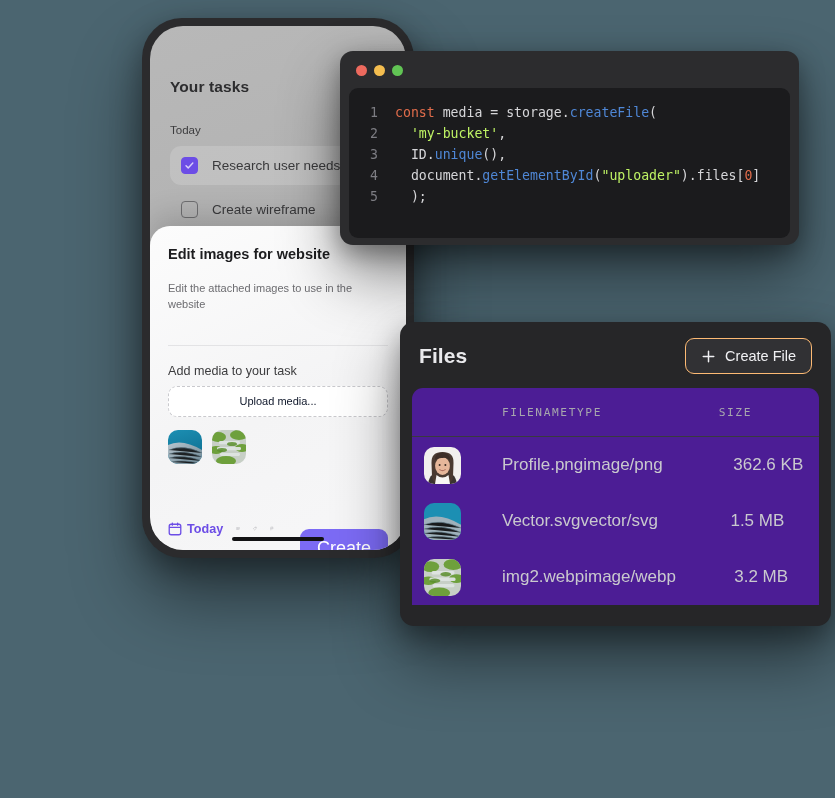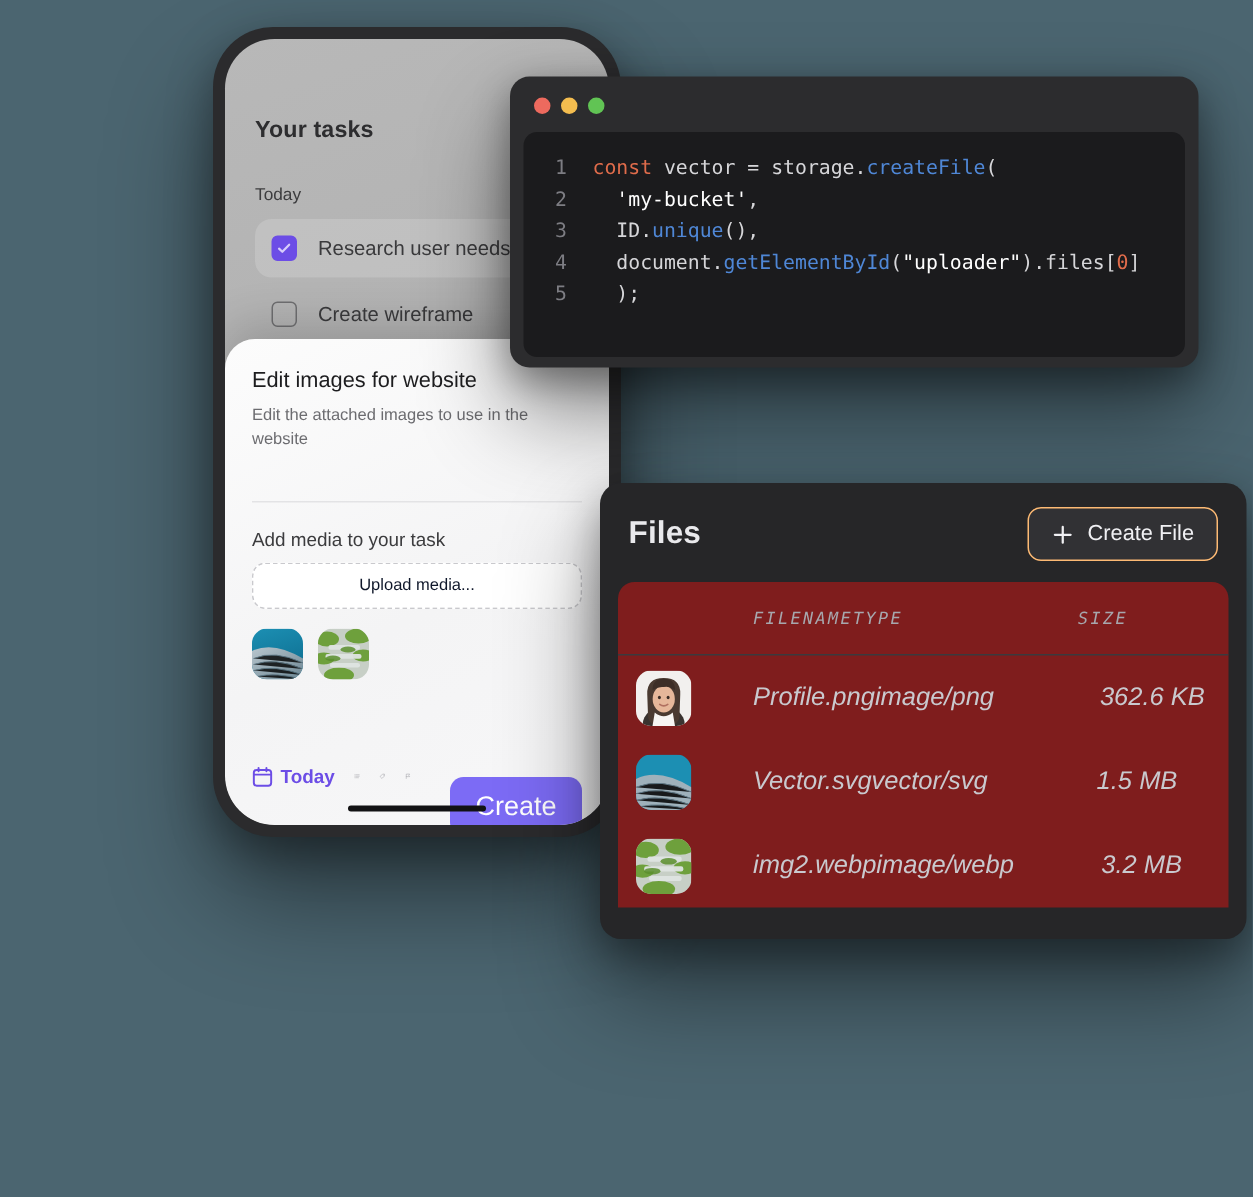--- a/index.html
+++ b/index.html
@@ -103,23 +103,23 @@
     left: 0; right: 0; bottom: 0;
     height: 324px;
     background: linear-gradient(155deg, #fcfcfc 0%, #f4f4f5 55%, #f7f7f8 100%);
     border-radius: 20px 20px 33px 33px;
     box-shadow: 0 -10px 30px rgba(0,0,0,0.16);
     padding: 20px 18px 0 18px;
     box-sizing: border-box;
   }
   .sheet-title {
     font-size: 14.5px;
-    font-weight: normal;
+    font-weight: bold;
     color: #1d1d1f;
-    margin: 0 0 8px 0;
+    margin: 0 0 19px 0;
   }
   .sheet-desc {
     font-size: 11px;
     line-height: 1.45;
     color: #6c6c70;
     margin: 0;
     max-width: 218px;
   }
   .sheet-divider {
     height: 1px;
@@ -230,21 +230,21 @@
     width: 46px;
     text-align: right;
     padding-right: 17px;
     box-sizing: border-box;
     color: #7d7d83;
     flex: none;
   }
   .code-text { color: #d6d6d9; }
   .kw { color: #e06c4b; }
   .fn { color: #4f87d6; }
-  .str { color: #ffffff; }
+  .str { color: #bef264; }
   .num { color: #e06c4b; }
   .pl { color: #d6d6d9; }
 
   
   .files-panel {
     position: absolute;
     left: 400px;
     top: 322px;
     width: 431px;
     height: 304px;
@@ -274,24 +274,23 @@
     border-radius: 9px;
     color: #f0f0f3;
     font-size: 14.5px;
     font-family: inherit;
     padding: 9px 15px;
     cursor: pointer;
   }
   .plus-ico { display:block; }
   .files-table {
     margin: 0 12px;
-    background: #7f1d1d;
+    background: #4c1d95;
     border-radius: 11px 11px 0 0;
     overflow: hidden;
-    font-style: italic;
   }
   .fr {
     display: grid;
     grid-template-columns: 78px 1fr 150px 110px;
     align-items: center;
   }
   .fr-head {
     height: 48px;
     border-bottom: 1px solid #3a3a3e;
   }
@@ -441,21 +440,21 @@
     </div>
   </div>
 
   <div class="code-window">
     <div class="traffic">
       <span class="dot" style="background:#ed6a5e"></span>
       <span class="dot" style="background:#f4bd4f"></span>
       <span class="dot" style="background:#61c454"></span>
     </div>
     <div class="code-body" id="code-block">
-        <div class="code-line"><span class="ln">1</span><span class="code-text"><span class="kw">const</span><span class="pl"> vector = storage.</span><span class="fn">createFile</span><span class="pl">(</span></span></div>
+        <div class="code-line"><span class="ln">1</span><span class="code-text"><span class="kw">const</span><span class="pl"> media = storage.</span><span class="fn">createFile</span><span class="pl">(</span></span></div>
         <div class="code-line"><span class="ln">2</span><span class="code-text"><span class="pl">  </span><span class="str">'my-bucket'</span><span class="pl">,</span></span></div>
         <div class="code-line"><span class="ln">3</span><span class="code-text"><span class="pl">  ID.</span><span class="fn">unique</span><span class="pl">(),</span></span></div>
         <div class="code-line"><span class="ln">4</span><span class="code-text"><span class="pl">  document.</span><span class="fn">getElementById</span><span class="pl">(</span><span class="str">"uploader"</span><span class="pl">).files[</span><span class="num">0</span><span class="pl">]</span></span></div>
         <div class="code-line"><span class="ln">5</span><span class="code-text"><span class="pl">  );</span></span></div>
       </div>
   </div>
 
   <div class="files-panel">
     <div class="files-head">
       <h2 class="files-title">Files</h2>

